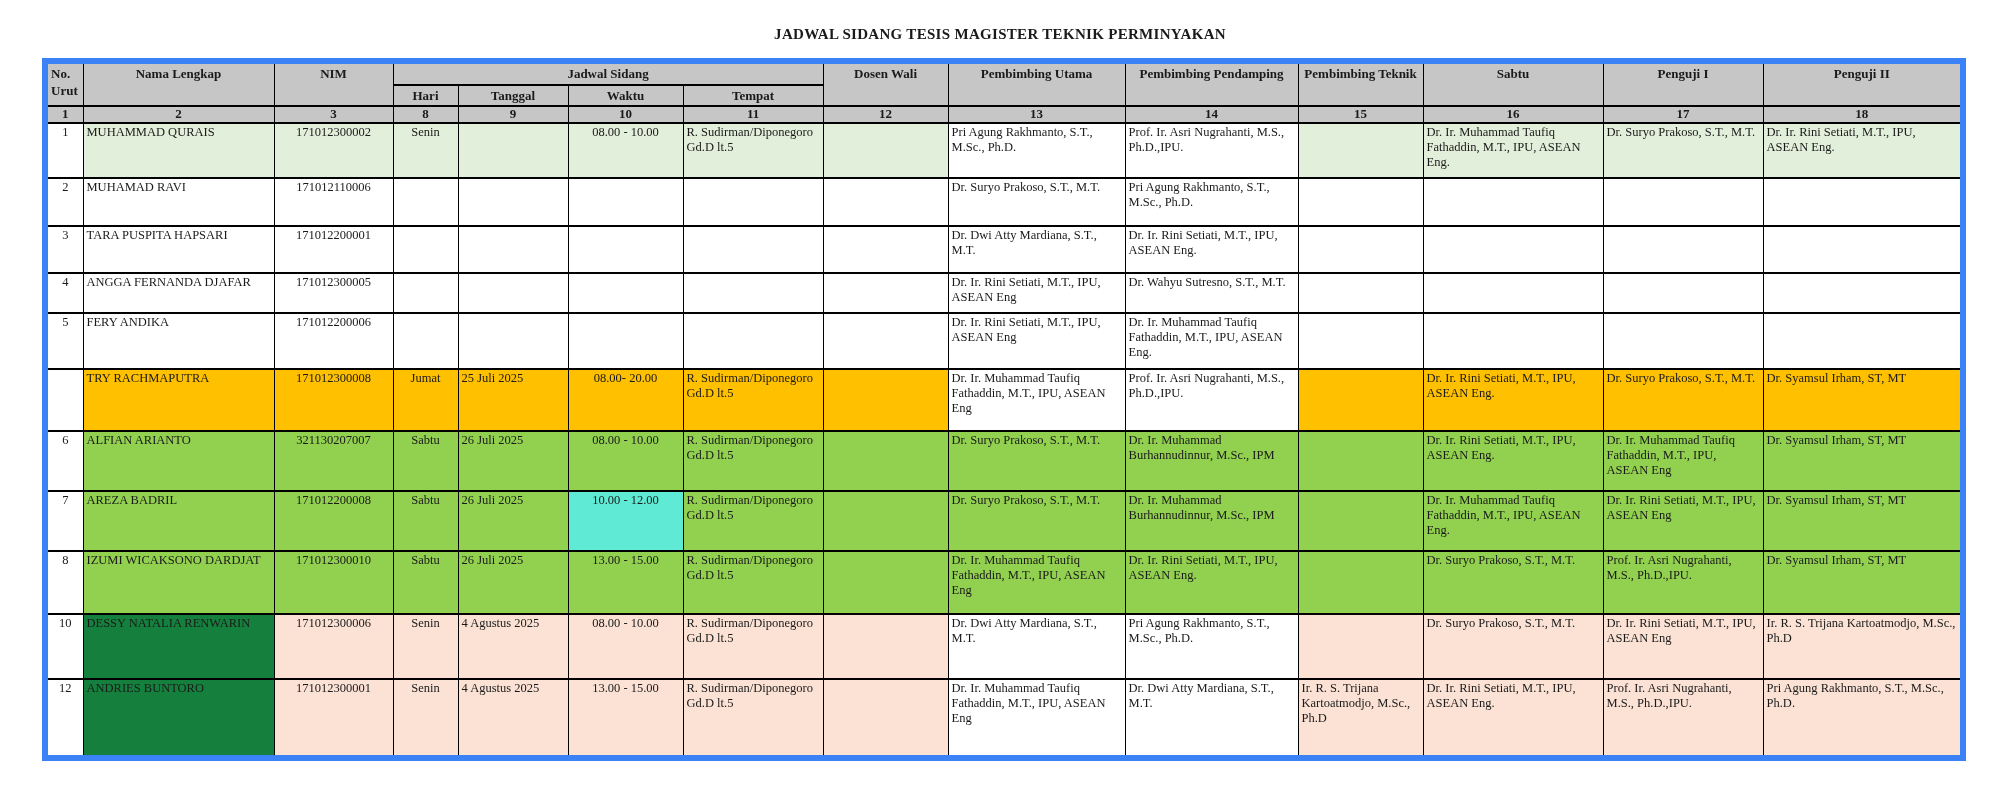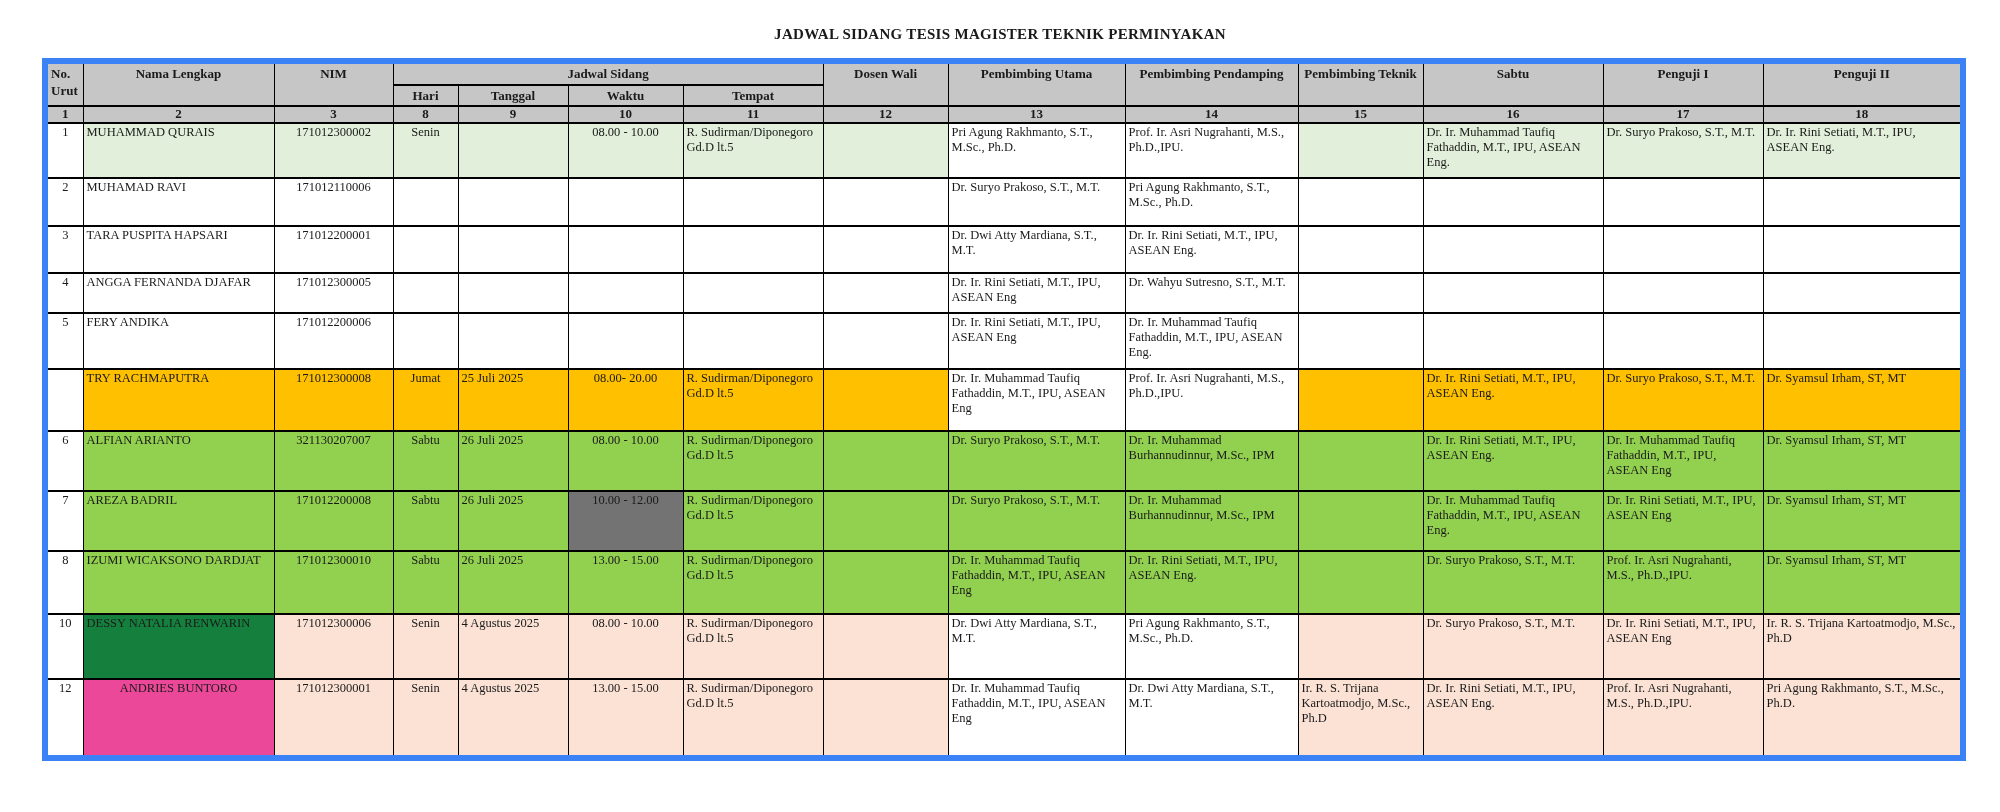--- a/index.html
+++ b/index.html
@@ -219,21 +219,21 @@
         <td class="col-ketua" style="background: rgb(146, 208, 80);">Dr. Ir. Rini Setiati, M.T., IPU, ASEAN Eng.</td>
         <td class="col-penguji_1" style="background: rgb(146, 208, 80);">Dr. Ir. Muhammad Taufiq Fathaddin, M.T., IPU, ASEAN Eng</td>
         <td class="col-penguji_2" style="background: rgb(146, 208, 80);">Dr. Syamsul Irham, ST, MT</td>
       </tr>
       <tr style="height: 60px;">
         <td class="col-no" style="background: rgb(255, 255, 255);">7</td>
         <td class="col-nama" style="background: rgb(146, 208, 80);">AREZA BADRIL</td>
         <td class="col-nim" style="background: rgb(146, 208, 80);">171012200008</td>
         <td class="col-hari" style="background: rgb(146, 208, 80);">Sabtu</td>
         <td class="col-tanggal" style="background: rgb(146, 208, 80);">26 Juli 2025</td>
-        <td class="col-waktu" style="background: #737373;">10.00 - 12.00</td>
+        <td class="col-waktu" style="background: #5eead4;">10.00 - 12.00</td>
         <td class="col-tempat" style="background: rgb(146, 208, 80);">R. Sudirman/Diponegoro Gd.D lt.5</td>
         <td class="col-dosen_wali" style="background: rgb(146, 208, 80);"></td>
         <td class="col-pembimbing_utama" style="background: rgb(146, 208, 80);">Dr. Suryo Prakoso, S.T., M.T.</td>
         <td class="col-pembimbing_pendamping" style="background: rgb(146, 208, 80);">Dr. Ir. Muhammad Burhannudinnur, M.Sc., IPM</td>
         <td class="col-pembimbing_teknik" style="background: rgb(146, 208, 80);"></td>
         <td class="col-ketua" style="background: rgb(146, 208, 80);">Dr. Ir. Muhammad Taufiq Fathaddin, M.T., IPU, ASEAN Eng.</td>
         <td class="col-penguji_1" style="background: rgb(146, 208, 80);">Dr. Ir. Rini Setiati, M.T., IPU, ASEAN Eng</td>
         <td class="col-penguji_2" style="background: rgb(146, 208, 80);">Dr. Syamsul Irham, ST, MT</td>
       </tr>
       <tr style="height: 63px;">
@@ -263,21 +263,21 @@
         <td class="col-dosen_wali" style="background: rgb(251, 226, 213);"></td>
         <td class="col-pembimbing_utama" style="background: rgb(255, 255, 255);">Dr. Dwi Atty Mardiana, S.T., M.T.</td>
         <td class="col-pembimbing_pendamping" style="background: rgb(255, 255, 255);">Pri Agung Rakhmanto, S.T., M.Sc., Ph.D.</td>
         <td class="col-pembimbing_teknik" style="background: rgb(251, 226, 213);"></td>
         <td class="col-ketua" style="background: rgb(251, 226, 213);">Dr. Suryo Prakoso, S.T., M.T.</td>
         <td class="col-penguji_1" style="background: rgb(251, 226, 213);">Dr. Ir. Rini Setiati, M.T., IPU, ASEAN Eng</td>
         <td class="col-penguji_2" style="background: rgb(251, 226, 213);">Ir. R. S. Trijana Kartoatmodjo, M.Sc., Ph.D</td>
       </tr>
       <tr style="height: 79px;">
         <td class="col-no" style="background: rgb(255, 255, 255);">12</td>
-        <td class="col-nama" style="background: #ec4899; text-align: center;">ANDRIES BUNTORO</td>
+        <td class="col-nama" style="background: #15803d;">ANDRIES BUNTORO</td>
         <td class="col-nim" style="background: rgb(251, 226, 213);">171012300001</td>
         <td class="col-hari" style="background: rgb(251, 226, 213);">Senin</td>
         <td class="col-tanggal" style="background: rgb(251, 226, 213);">4 Agustus 2025</td>
         <td class="col-waktu" style="background: rgb(251, 226, 213);">13.00 - 15.00</td>
         <td class="col-tempat" style="background: rgb(251, 226, 213);">R. Sudirman/Diponegoro Gd.D lt.5</td>
         <td class="col-dosen_wali" style="background: rgb(251, 226, 213);"></td>
         <td class="col-pembimbing_utama" style="background: rgb(255, 255, 255);">Dr. Ir. Muhammad Taufiq Fathaddin, M.T., IPU, ASEAN Eng</td>
         <td class="col-pembimbing_pendamping" style="background: rgb(255, 255, 255);">Dr. Dwi Atty Mardiana, S.T., M.T.</td>
         <td class="col-pembimbing_teknik" style="background: rgb(251, 226, 213);">Ir. R. S. Trijana Kartoatmodjo, M.Sc., Ph.D</td>
         <td class="col-ketua" style="background: rgb(251, 226, 213);">Dr. Ir. Rini Setiati, M.T., IPU, ASEAN Eng.</td>

